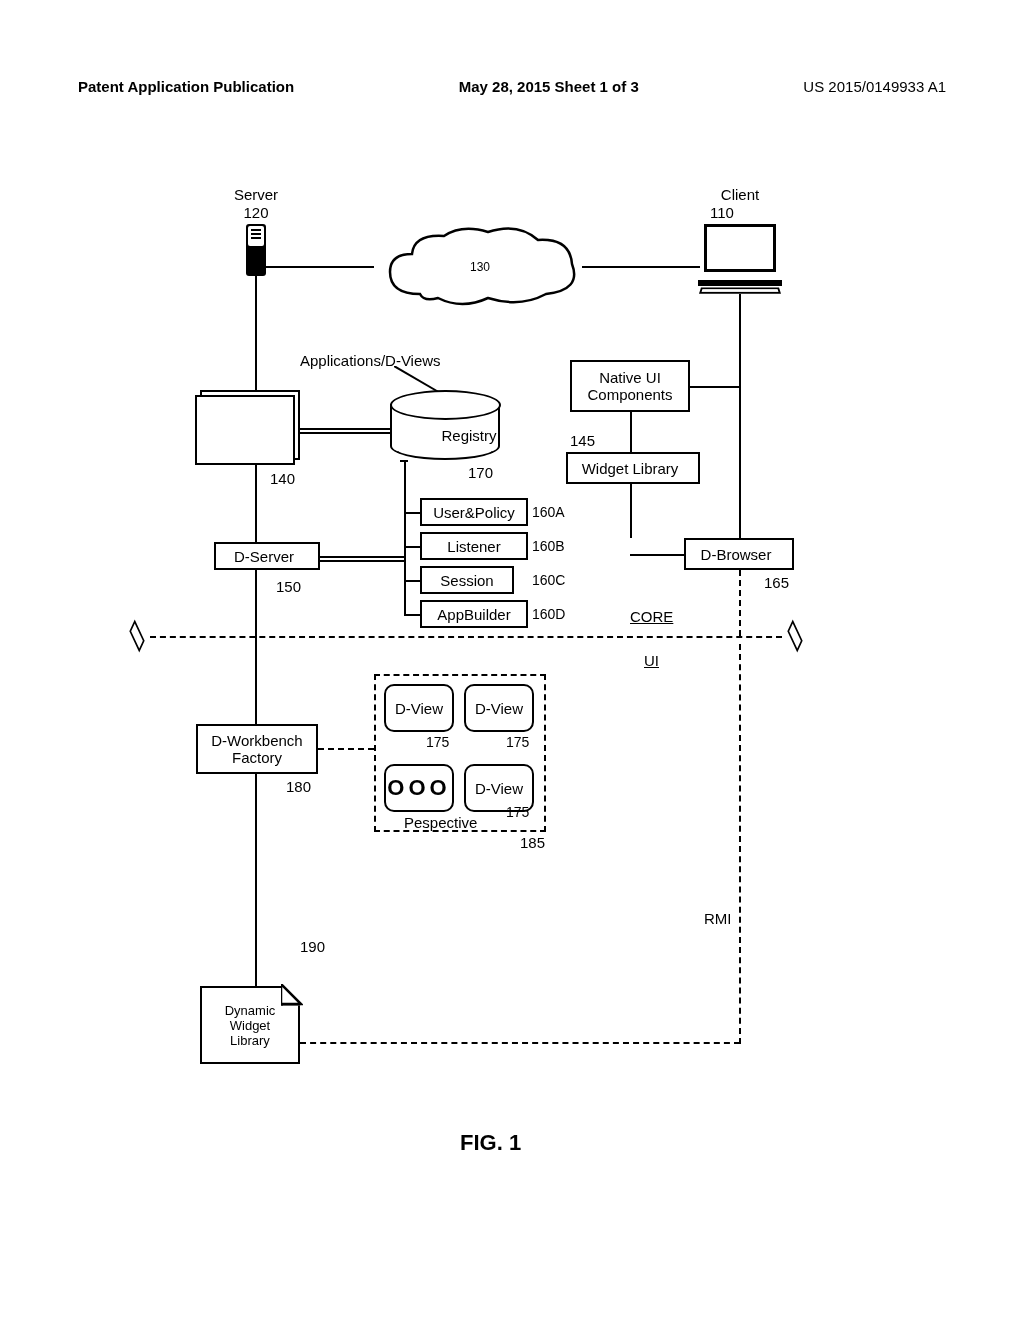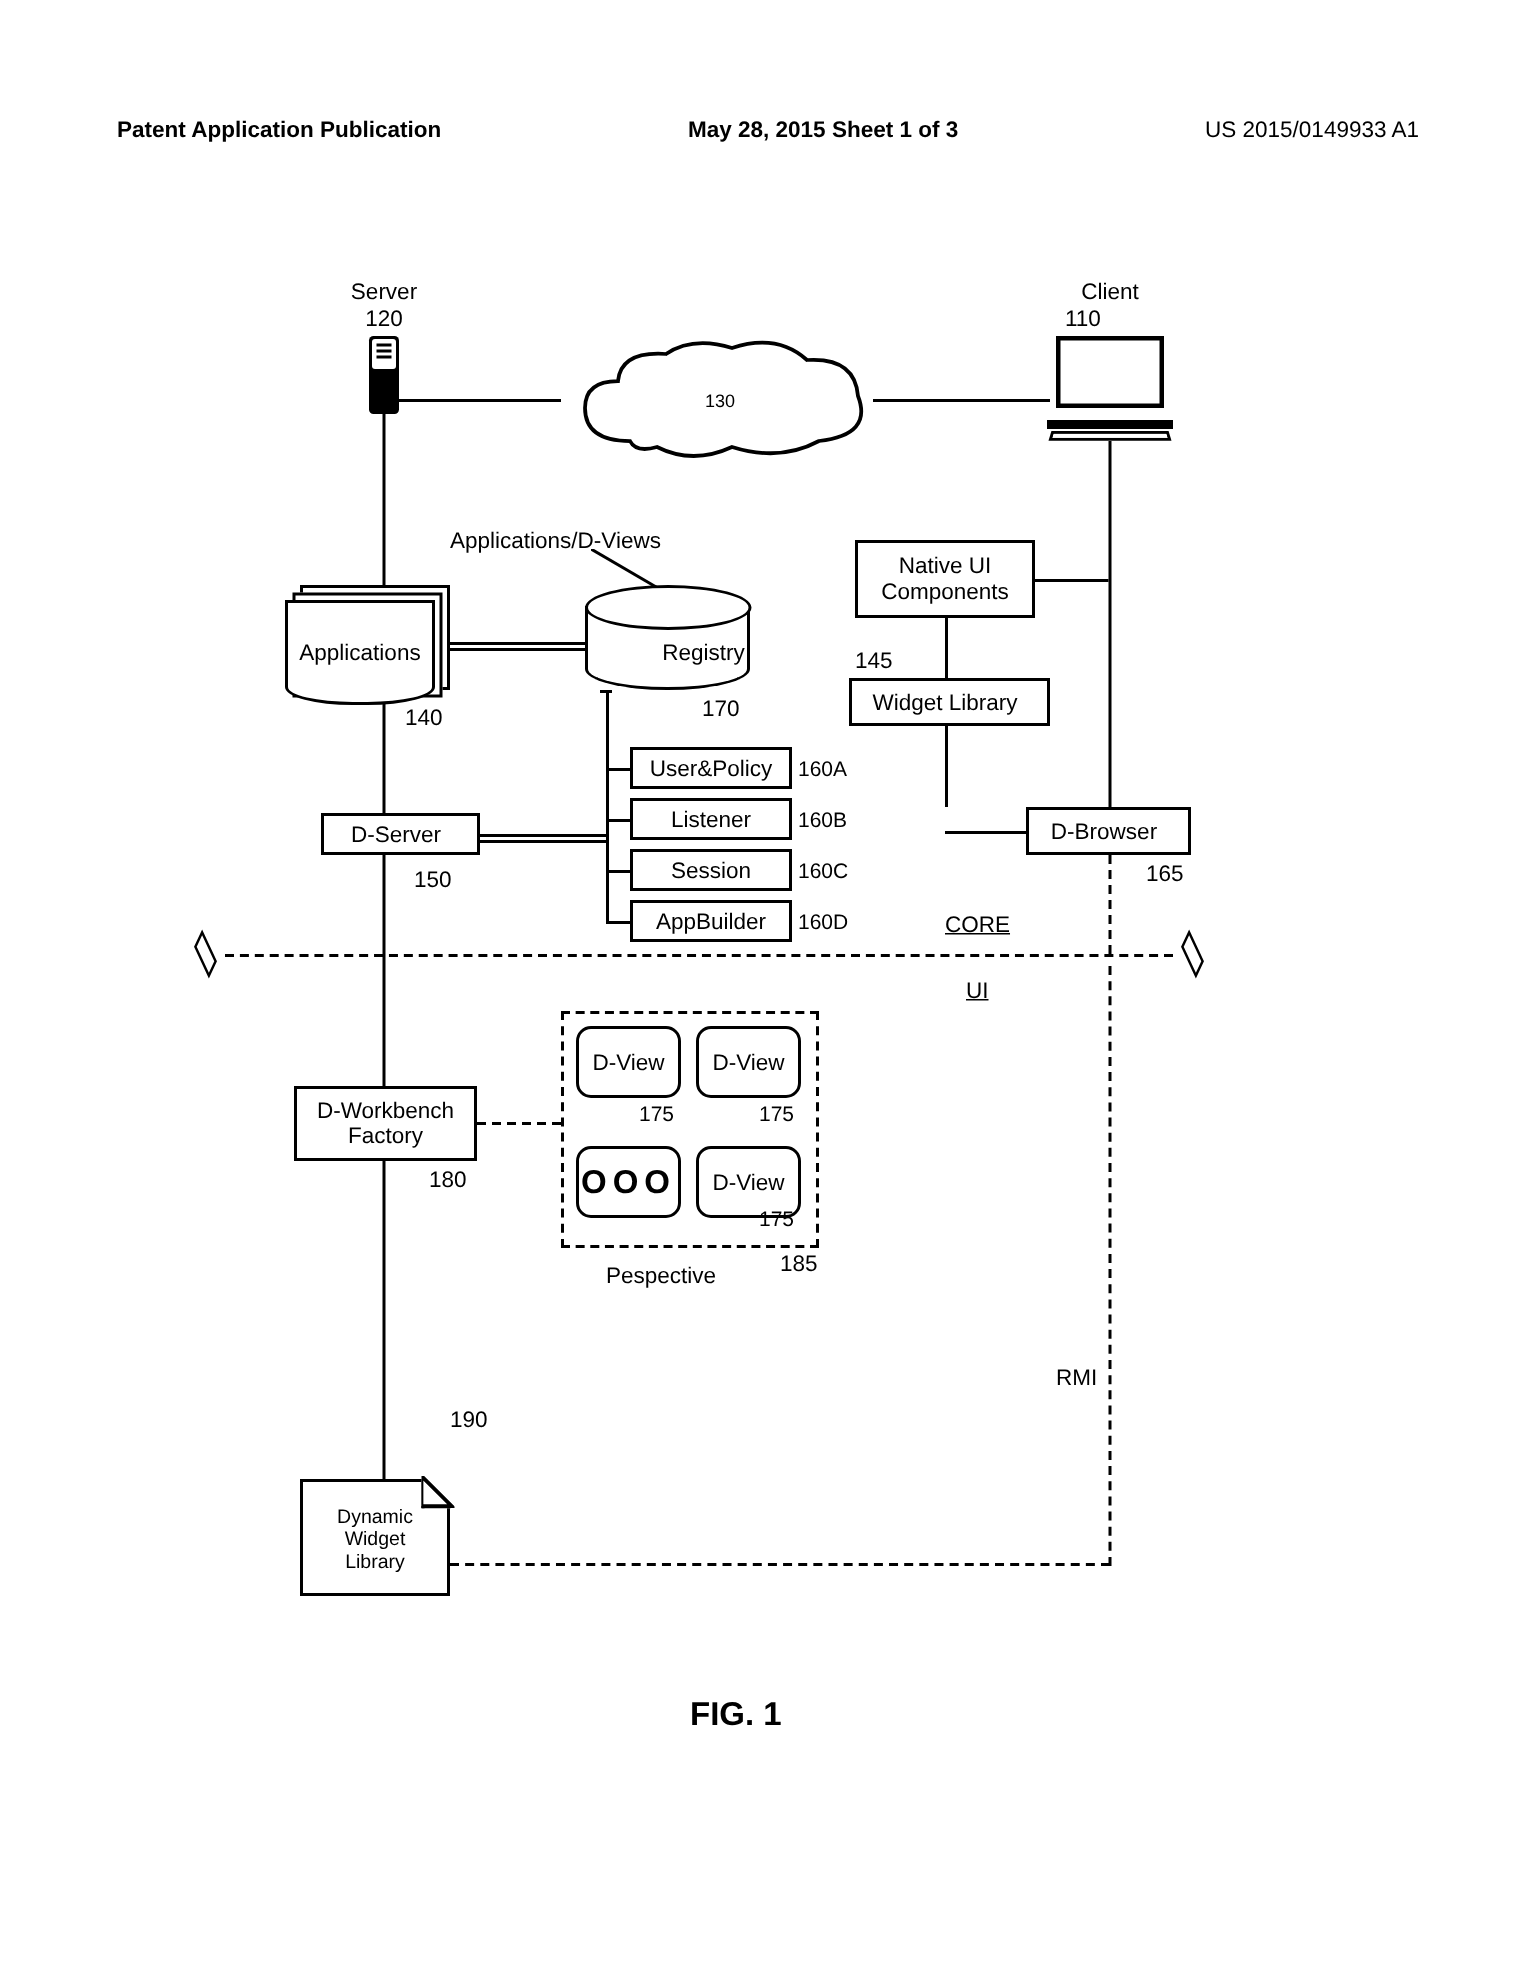--- a/index.html
+++ b/index.html
@@ -264,44 +264,41 @@
     </svg>
 
   <div class="label" style="left:464px; top:170px;margin-top:33px;">155</div>
   <div class="box" style="left:430px; top:190px; width:120px; height:52px; white-space:pre-line;">Native UI
 Components</div>
   <div class="line hline" style="left:550px; top:216px; width:49px;"></div>
 
   <div class="apps-stack" style="left:50px; top:220px;">
     <div class="doc"></div>
     <div class="doc"></div>
-    <div class="doc">
-        <span class="label-in">Applications</span>
-      </div>
   </div>
   <div class="label" style="left:130px; top:300px;">140</div>
 
   <div class="cylinder" style="left:250px; top:234px;">
     <span style="position:relative; top:4px;margin-left:48px;">Registry</span>
   </div>
   <div class="label" style="left:328px; top:294px;">170</div>
   <div class="line dbl-h" style="left:158px; top:258px; width:92px;"></div>
 
   <div class="label" style="left:430px; top:262px;">145</div>
   <div class="box box-double" style="left:426px; top:282px; width:128px; height:32px;">Widget Library</div>
   <div class="line vline" style="left:490px; top:242px; height:40px;"></div>
   <div class="line vline" style="left:490px; top:314px; height:54px;"></div>
 
   <div class="box" style="left:280px; top:328px; width:108px; height:28px;">User&amp;Policy</div>
   <div class="label label-small" style="left:392px; top:334px;">160A</div>
 
   <div class="box" style="left:280px; top:362px; width:108px; height:28px;">Listener</div>
   <div class="label label-small" style="left:392px; top:368px;">160B</div>
 
-  <div class="box" style="left:280px; top:396px; width:108px; height:28px;">Session</div>
+  <div class="box" style="left:280px; top:396px; width:94px; height:28px;">Session</div>
   <div class="label label-small" style="left:392px; top:402px;">160C</div>
 
   <div class="box" style="left:280px; top:430px; width:108px; height:28px;">AppBuilder</div>
   <div class="label label-small" style="left:392px; top:436px;">160D</div>
 
   <div class="line vline" style="left:264px; top:342px; height:102px;"></div>
   <div class="line hline" style="left:264px; top:342px; width:16px;"></div>
   <div class="line hline" style="left:264px; top:376px; width:16px;"></div>
   <div class="line hline" style="left:264px; top:410px; width:16px;"></div>
   <div class="line hline" style="left:264px; top:444px; width:16px;"></div>
@@ -332,21 +329,21 @@
   <div class="dash-h" style="left:178px; top:578px; width:56px;"></div>
 
   <div class="dash-box" style="left:234px; top:504px; width:172px; height:158px;"></div>
   <div class="box box-round" style="left:244px; top:514px; width:70px; height:48px;">D-View</div>
   <div class="label label-small" style="left:286px; top:564px;">175</div>
   <div class="box box-round" style="left:324px; top:514px; width:70px; height:48px;">D-View</div>
   <div class="label label-small" style="left:366px; top:564px;">175</div>
   <div class="box box-round dots" style="left:244px; top:594px; width:70px; height:48px;">OOO</div>
   <div class="box box-round" style="left:324px; top:594px; width:70px; height:48px;">D-View</div>
   <div class="label label-small" style="left:366px; top:634px;">175</div>
-  <div class="label" style="left:264px; top:644px;margin-top:28px;">Pespective</div>
+  <div class="label" style="left:264px; top:644px;">Pespective</div>
   <div class="label" style="left:380px; top:664px;">185</div>
 
   <div class="label" style="left:564px; top:740px;">RMI</div>
 
   <div class="label" style="left:160px; top:768px;">190</div>
 
   <div class="dogear" style="left:60px; top:816px; width:100px; height:78px; white-space:pre-line;">Dynamic
 Widget
 Library</div>
 

